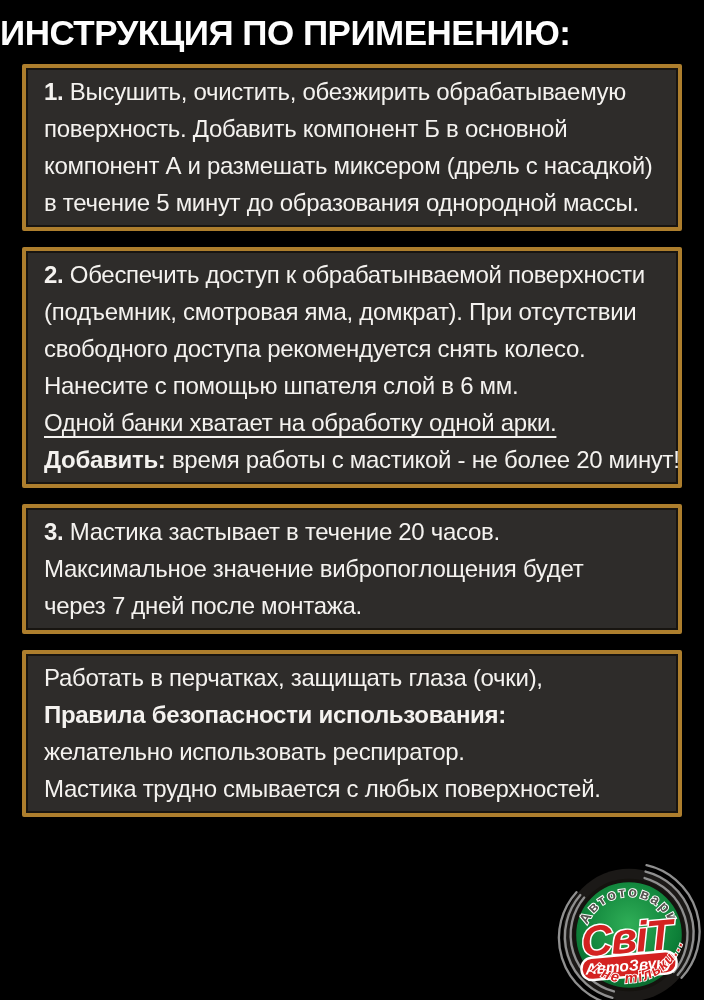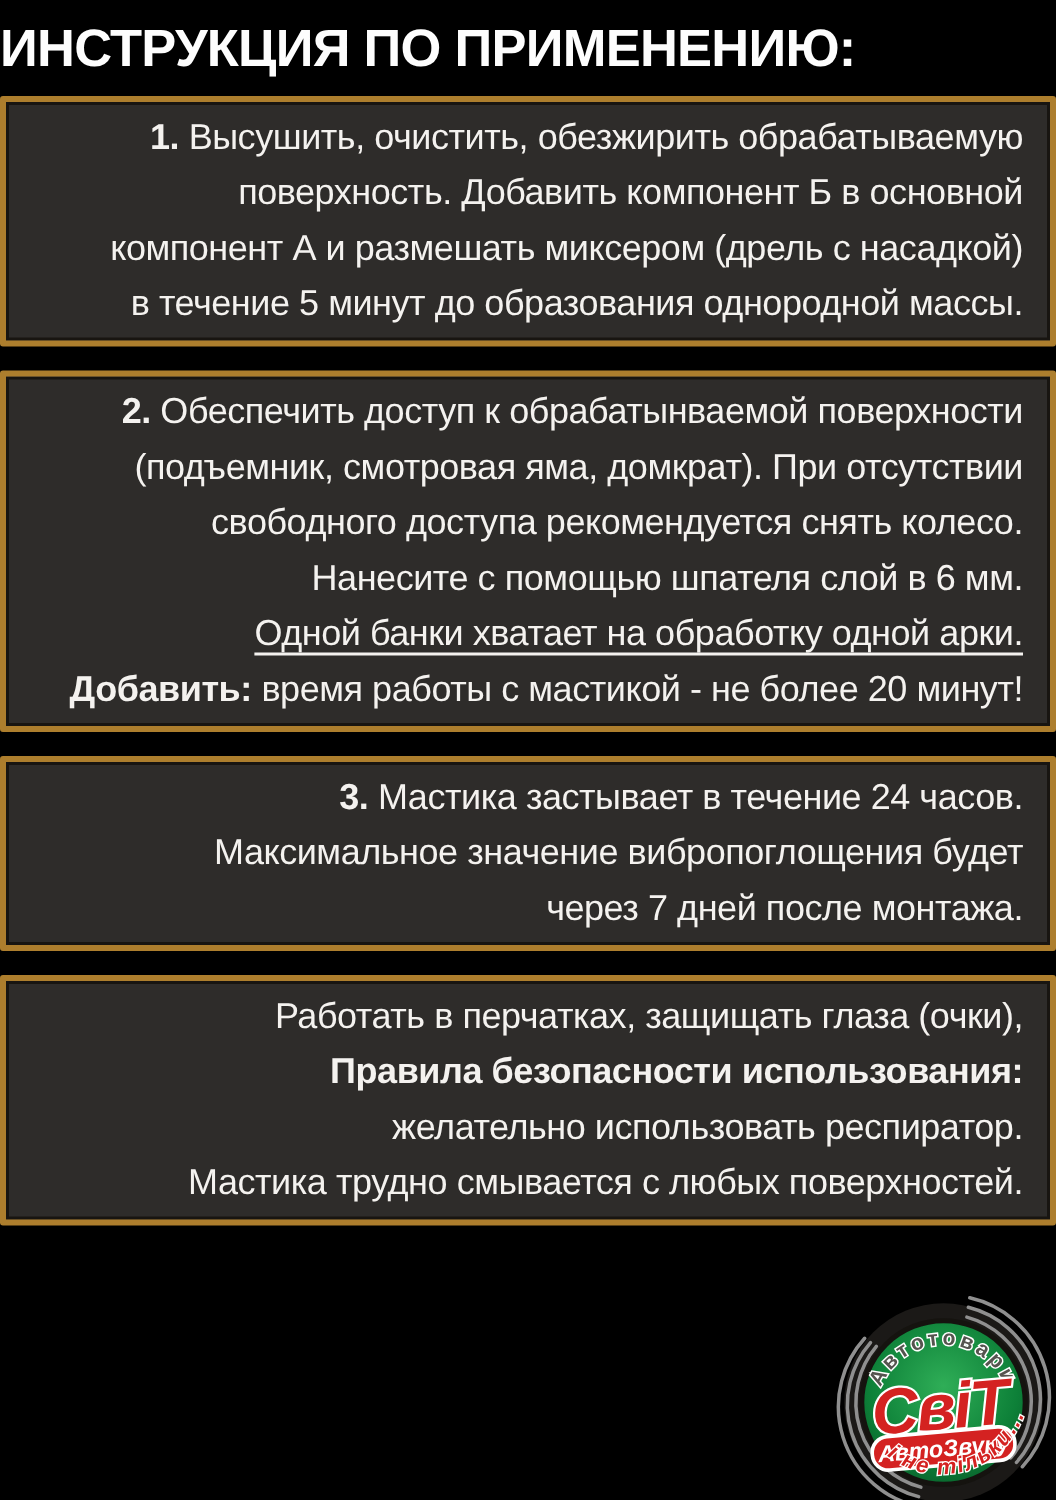--- a/index.html
+++ b/index.html
@@ -12,21 +12,21 @@
   }
   .page-title {
     color: #fdfdfd;
     text-align: left;
     font-size: 35px;
     font-weight: 700;
     padding-top: 13px;
     height: 51px;
     letter-spacing: -0.5px;
   }
-  .panels { margin: 0 0; text-align: right; }
+  .panels { margin: 0 22px; }
   .panel {
     background: #2e2c2a;
     border: 4px solid #ad7e2d;
     border-radius: 2px;
     box-shadow: inset 0 0 0 2px rgba(12, 9, 5, 0.65);
     padding: 5px 18px 6px 18px;
     margin-bottom: 16px;
     color: #f4f2ef;
     font-size: 24px;
     line-height: 37px;
@@ -58,21 +58,21 @@
     </section>
   <section class="panel">
       <div class="line"><span class="run-b">2.</span><span class="run-n"> Обеспечить доступ к обрабатынваемой поверхности</span></div>
       <div class="line"><span class="run-n">(подъемник, смотровая яма, домкрат). При отсутствии</span></div>
       <div class="line"><span class="run-n">свободного доступа рекомендуется снять колесо.</span></div>
       <div class="line"><span class="run-n">Нанесите с помощью шпателя слой в 6 мм.</span></div>
       <div class="line"><span class="run-u">Одной банки хватает на обработку одной арки.</span></div>
       <div class="line"><span class="run-b">Добавить:</span><span class="run-n"> время работы с мастикой - не более 20 минут!</span></div>
     </section>
   <section class="panel">
-      <div class="line"><span class="run-b">3.</span><span class="run-n"> Мастика застывает в течение 24 часов.</span></div>
+      <div class="line"><span class="run-b">3.</span><span class="run-n"> Мастика застывает в течение 20 часов.</span></div>
       <div class="line"><span class="run-n">Максимальное значение вибропоглощения будет</span></div>
       <div class="line"><span class="run-n">через 7 дней после монтажа.</span></div>
     </section>
   <section class="panel">
       <div class="line"><span class="run-n">Работать в перчатках, защищать глаза (очки),</span></div>
       <div class="line"><span class="run-b">Правила безопасности использования:</span></div>
       <div class="line"><span class="run-n">желательно использовать респиратор.</span></div>
       <div class="line"><span class="run-n">Мастика трудно смывается с любых поверхностей.</span></div>
     </section>
 </div>

